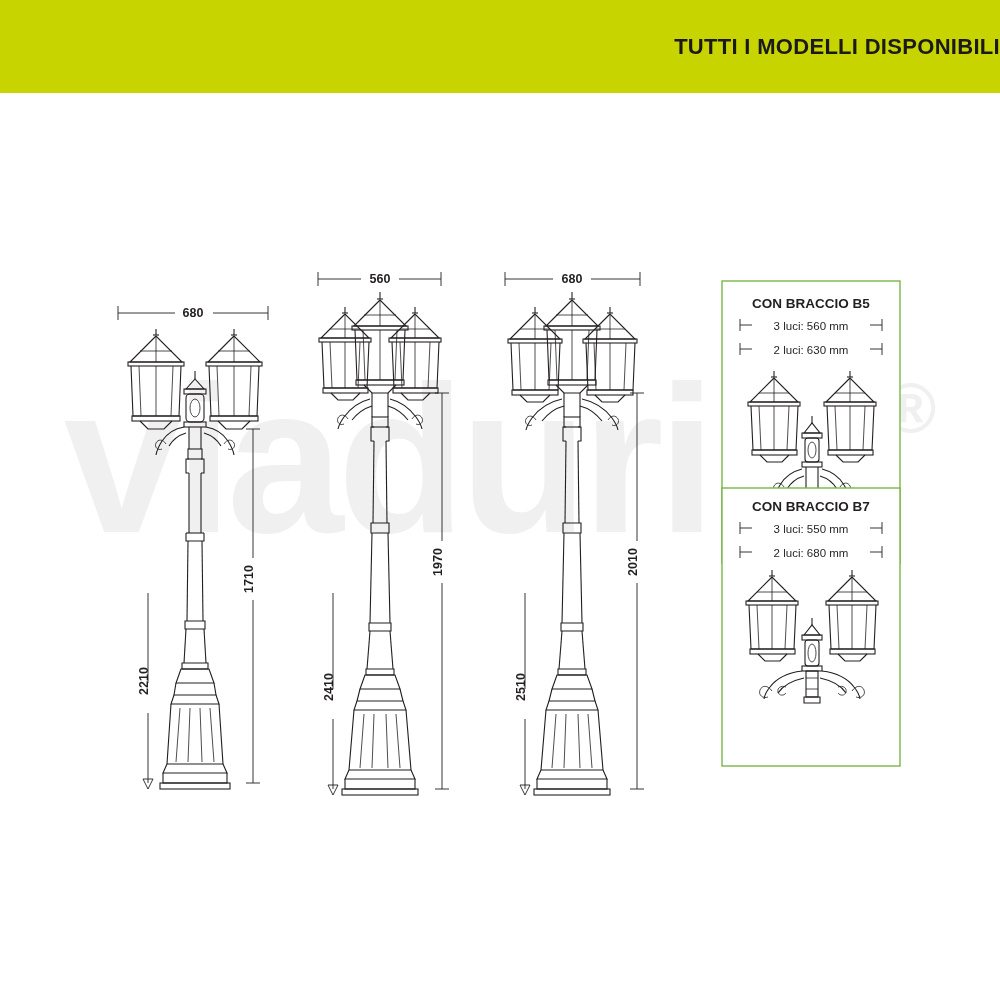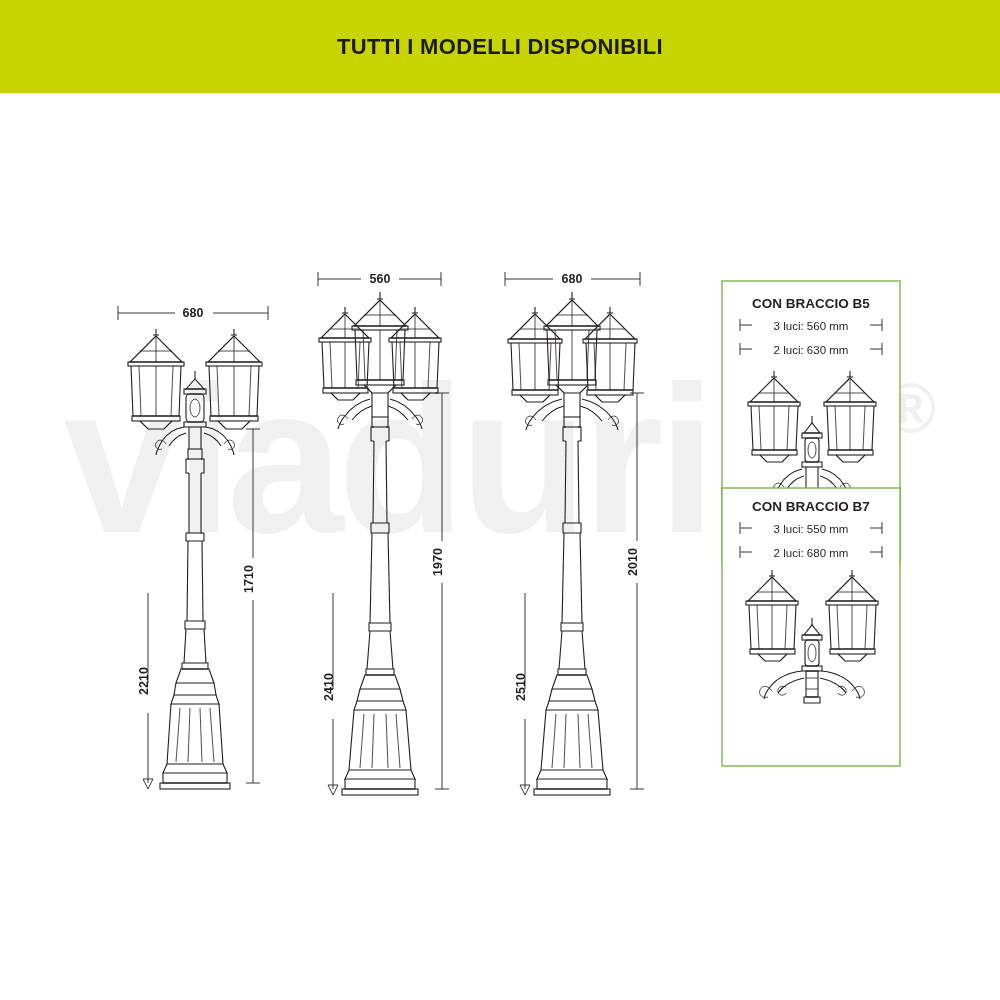--- a/index.html
+++ b/index.html
@@ -18,21 +18,21 @@
   
   .banner {
     position: absolute;
     left: 0; top: 0;
     width: 1000px;
     height: 93px;
     background: #c8d400;
     box-sizing: border-box;
     display: flex;
     flex-direction: column;
-    align-items: center;
+    align-items: flex-end;
     justify-content: center;
   }
   .banner-line1 {
     font-size: 22px;
     font-weight: bold;
     color: #1a1a1a;
     letter-spacing: 0.3px;
     line-height: 1.25;
     text-align: center;
   }

